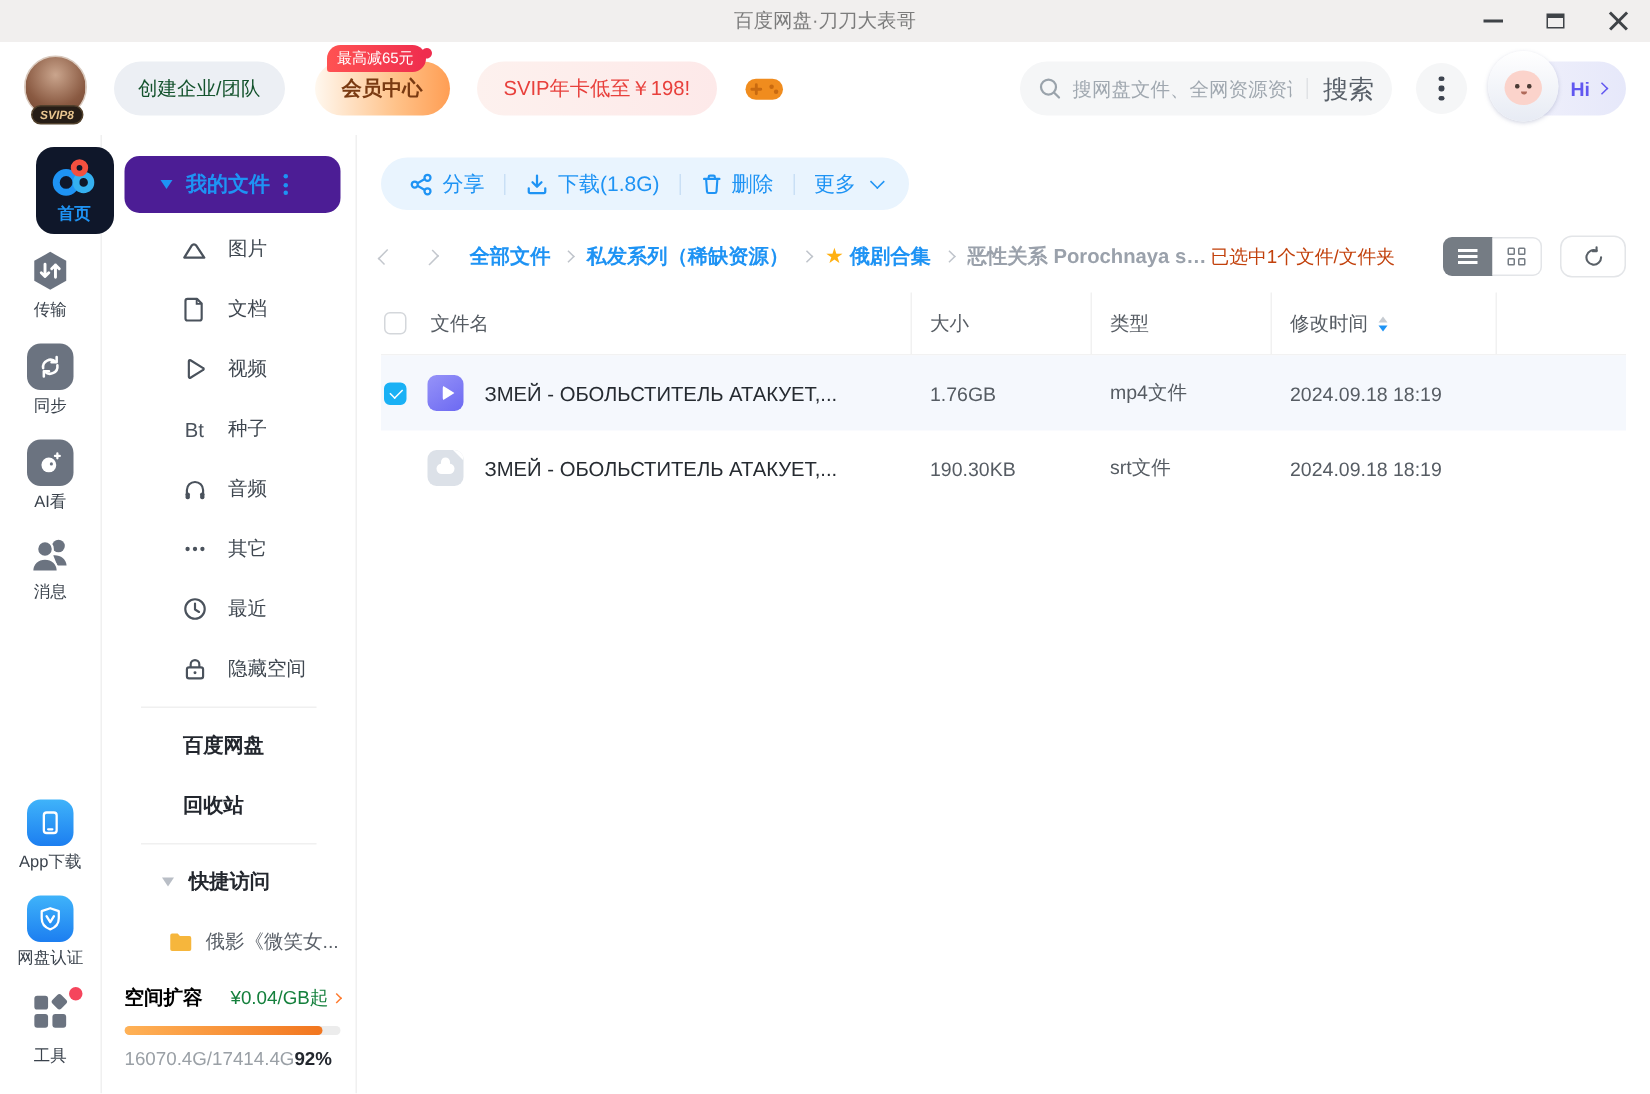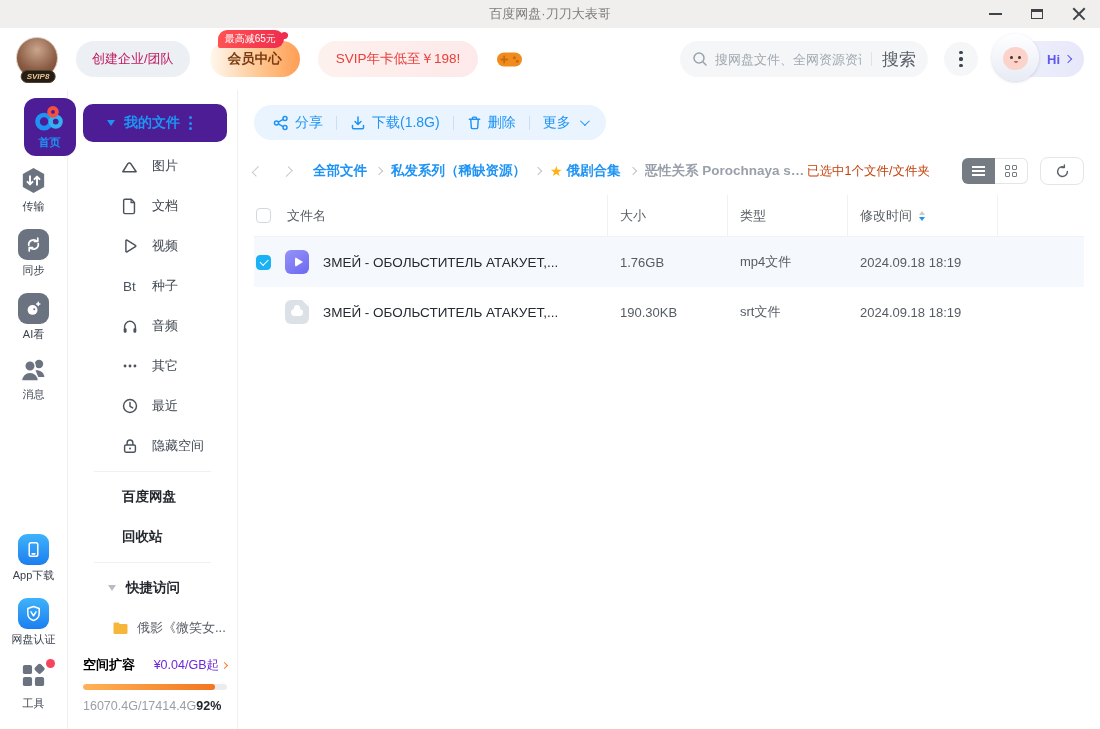--- a/index.html
+++ b/index.html
@@ -14,21 +14,21 @@
   .glyph-max { width:12px; height:10px; border:1.5px solid #3f4347; border-top-width:3px; }
   .glyph-close { position:relative; width:14px; height:14px; }
   .glyph-close::before,.glyph-close::after { content:""; position:absolute; left:-1px; top:6px; width:16px; height:1.8px; background:#3f4347; }
   .glyph-close::before { transform:rotate(45deg); } .glyph-close::after { transform:rotate(-45deg); }
 
   
   .header { height:62px; background:#fff; display:flex; align-items:center; padding:0 16px; }
   .logo-wrap { position:relative; width:44px; height:44px; flex-shrink:0; }
   .logo-circle { width:42px; height:42px; border-radius:50%; background:radial-gradient(circle at 50% 30%, #caa58d 0%, #8a5a42 60%, #6e4430 100%); border:1px solid #d9c9bd; }
   .logo-badge { position:absolute; bottom:-2px; left:50%; transform:translateX(-50%); background:#261d16; color:#e9c690; font-size:8px; font-weight:bold; font-style:italic; padding:1px 5px; border-radius:7px; border:1px solid #51402c; white-space:nowrap; }
-  .btn-team { margin-left:16px; background:#eceff4; color:#be185d; font-size:13px; padding:9px 16px; border-radius:18px; white-space:nowrap; }
+  .btn-team { margin-left:16px; background:#eceff4; color:#14532d; font-size:13px; padding:9px 16px; border-radius:18px; white-space:nowrap; }
   .btn-member { position:relative; margin-left:20px; background:linear-gradient(90deg,#fff8ef 0%, #ffc289 60%, #ff9e54 100%); color:#7a3a12; font-weight:bold; font-size:13.5px; padding:9px 18px; border-radius:18px; white-space:nowrap; }
   .member-badge { position:absolute; top:-11px; left:8px; background:linear-gradient(90deg,#ff5252,#ef2d4e); color:#fff; font-size:10px; padding:2px 8px 2px 7px; border-radius:9px 9px 9px 2px; white-space:nowrap; font-weight:normal; }
   .member-badge::after { content:""; position:absolute; right:-4px; top:2px; width:7px; height:7px; background:#ef2d4e; border-radius:50% 50% 50% 0; transform:rotate(20deg); }
   .btn-svip { margin-left:18px; background:linear-gradient(90deg,#fdf1ee,#fde9e9); color:#e8403c; font-size:13.5px; padding:9px 18px; border-radius:18px; white-space:nowrap; }
   .game-btn { margin-left:18px; display:flex; align-items:center; }
 
   .search-box { margin-left:auto; width:248px; height:36px; background:#f5f6f7; border-radius:18px; display:flex; align-items:center; padding:0 12px; }
   .search-box input { flex:1; min-width:0; border:none; outline:none; background:transparent; font-size:13px; color:#333; }
   .search-box input::placeholder { color:#a0a8b0; }
   .search-divider { width:1px; height:14px; background:#e0e2e5; margin:0 10px; }
@@ -42,21 +42,21 @@
   .av-eye.l { left:7px; } .av-eye.r { left:15px; }
   .av-mouth { position:absolute; left:10.5px; top:13.5px; width:4px; height:2.4px; border-radius:0 0 4px 4px; background:#b06a5a; }
   .hi-text { color:#6157f0; font-weight:bold; font-size:13px; margin-right:5px; }
   .chev-right { width:6px; height:6px; border-right:1.8px solid #6157f0; border-top:1.8px solid #6157f0; transform:rotate(45deg); }
 
   
   .content { display:flex; height:639px; }
 
   .rail { width:68px; border-right:1px solid #f0f0f0; display:flex; flex-direction:column; align-items:center; padding:8px 0 10px; }
   .rail-item { display:flex; flex-direction:column; align-items:center; gap:3px; width:52px; padding:7px 0 6px; border-radius:12px; margin-bottom:2px; cursor:default; }
-  .rail-item.active { background:#4c1d95;margin-left:32px; }
+  .rail-item.active { background:#0f172a;margin-left:32px; }
   .rail-label { font-size:11px; color:#3a424c; }
   .rail-item.active .rail-label { color:#1e93f4; font-weight:bold; }
   .rail-box { width:31px; height:31px; border-radius:9px; background:#6b7380; display:flex; align-items:center; justify-content:center; }
   .rail-box.blue { background:linear-gradient(180deg,#3fb3fa,#1c7ef0); }
   .rail-spacer { flex:1; }
   .tools-wrap { position:relative; }
   .red-dot { position:absolute; top:-3px; right:-8px; width:9px; height:9px; border-radius:50%; background:#f5455c; }
 
   .sidebar { width:170px; border-right:1px solid #f0f0f0; padding-top:14px; display:flex; flex-direction:column; }
   .myfiles-pill { margin:0 10px 4px 15px; height:38px; background:#4c1d95; border-radius:10px; display:flex; align-items:center; padding-left:24px; gap:9px; cursor:default; }
@@ -68,21 +68,21 @@
   .cat-item { height:40px; display:flex; align-items:center; padding-left:52px; gap:13px; color:#3f4750; font-size:13px; cursor:default; }
   .cat-icon { width:19px; height:19px; display:flex; align-items:center; justify-content:center; color:#4a525c; font-size:13.5px; }
   .side-divider { height:1px; background:#f0f0f0; margin:5px 26px 5px 26px; }
   .link-item { height:40px; display:flex; align-items:center; padding-left:54px; font-size:13.5px; font-weight:bold; color:#23272e; cursor:default; }
   .quick-header { height:40px; display:flex; align-items:center; padding-left:40px; gap:10px; font-size:13.5px; font-weight:bold; color:#23272e; cursor:default; }
   .quick-item { height:40px; display:flex; align-items:center; padding-left:44px; gap:8px; font-size:13px; color:#5a6068; cursor:default; }
   .quick-item span { white-space:nowrap; overflow:hidden; text-overflow:ellipsis; max-width:104px; }
   .storage { margin-top:auto; padding:0 10px 16px 15px; }
   .storage-top { display:flex; align-items:center; justify-content:space-between; }
   .storage-title { font-size:13px; font-weight:bold; color:#000000; }
-  .storage-price { font-size:12.5px; color:#6d28d9; display:flex; align-items:center; gap:3px; cursor:default; }
+  .storage-price { font-size:12.5px; color:#15803d; display:flex; align-items:center; gap:3px; cursor:default; }
   .chev-right.orange { border-color:#ff7a2e; width:5px; height:5px; border-width:1.5px; }
   .progress { height:6px; border-radius:3px; background:#ececec; margin:10px 0 9px; overflow:hidden; }
   .progress-fill { height:100%; border-radius:3px; background:linear-gradient(90deg,#ffb257,#f2761f); }
   .usage { font-size:12.5px; color:#9aa0a6; white-space:nowrap; }
   .usage b { color:#23272e; }
 
   
   .main { flex:1; min-width:0; padding:15px 16px 0; display:flex; flex-direction:column; }
   .action-bar { display:inline-flex; align-items:center; height:35px; background:#e9f4fe; border-radius:18px; padding:0 19px; gap:13px; align-self:flex-start; }
   .action-item { display:flex; align-items:center; gap:6px; color:#1e93f4; font-size:14px; cursor:default; white-space:nowrap; }

